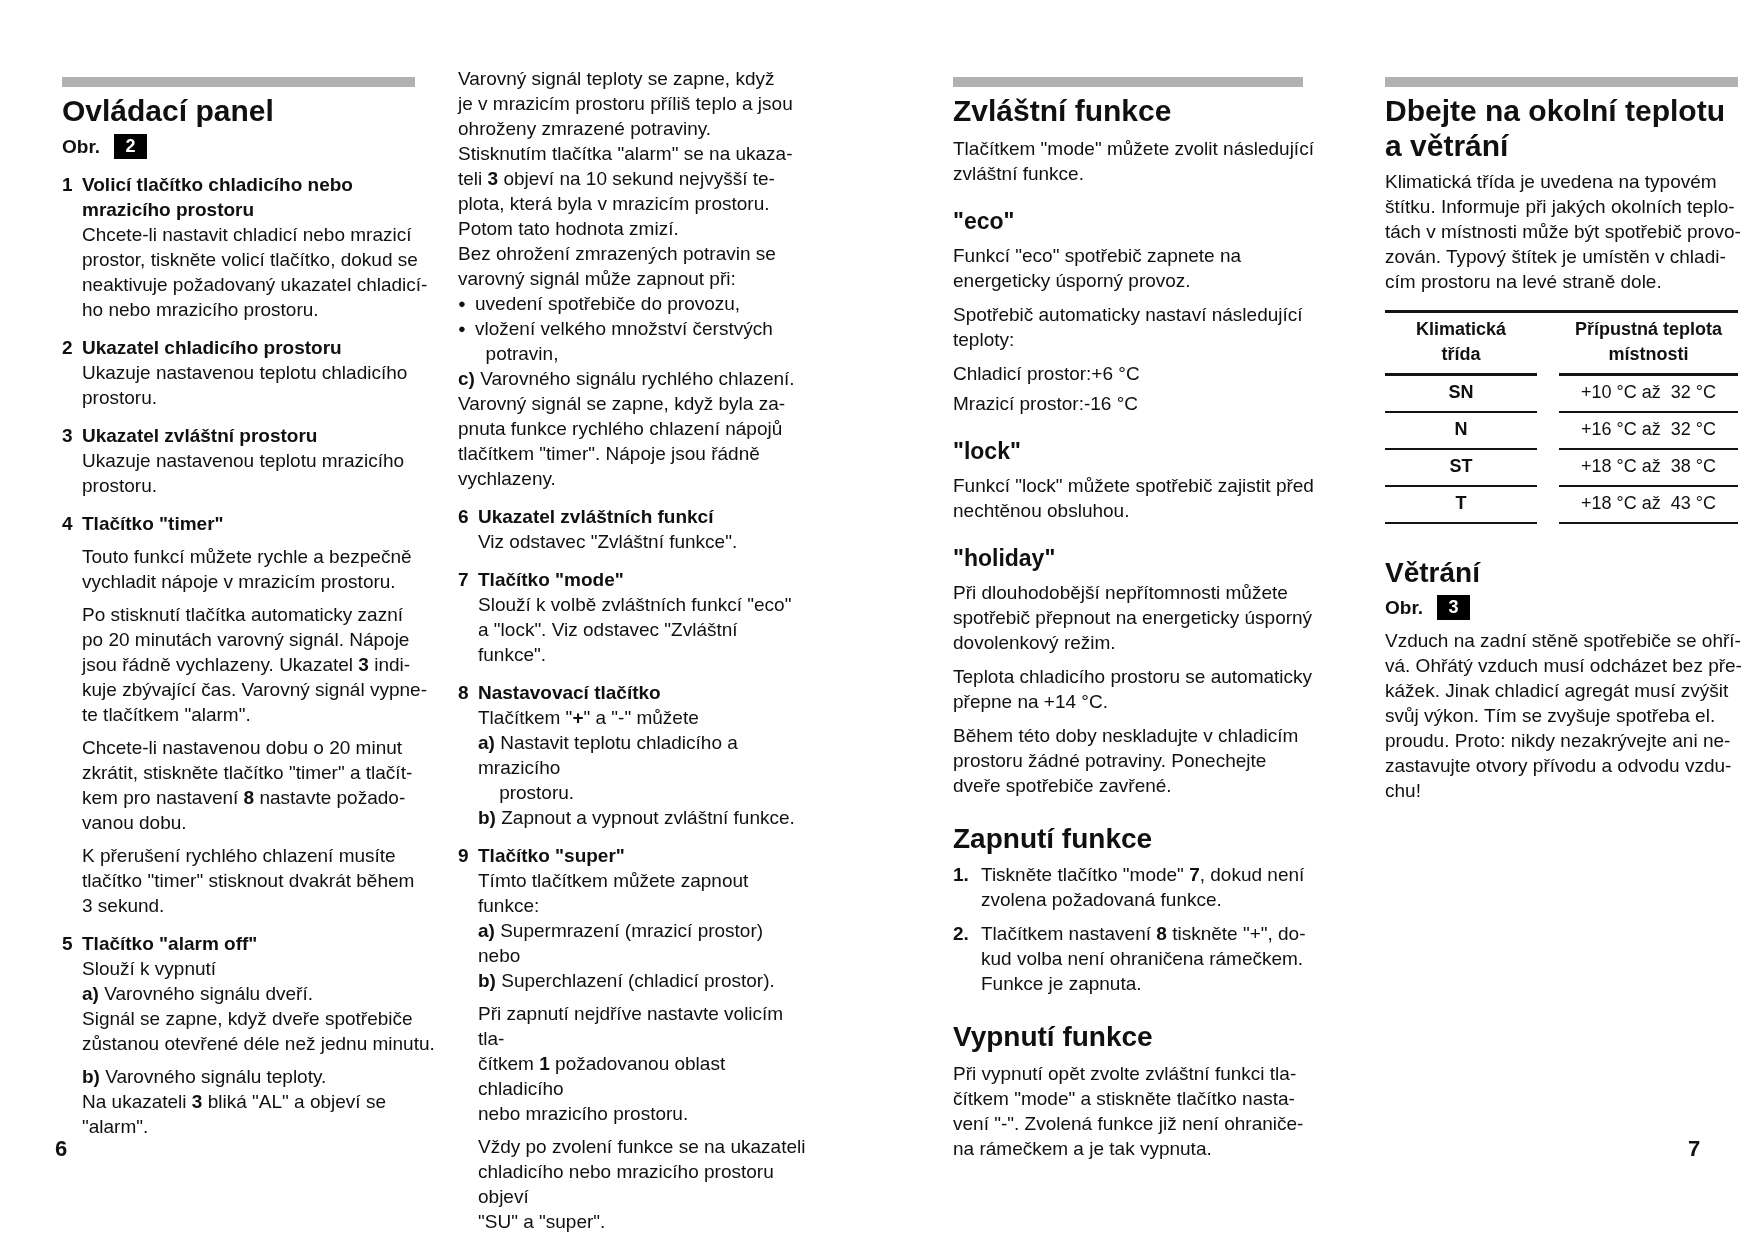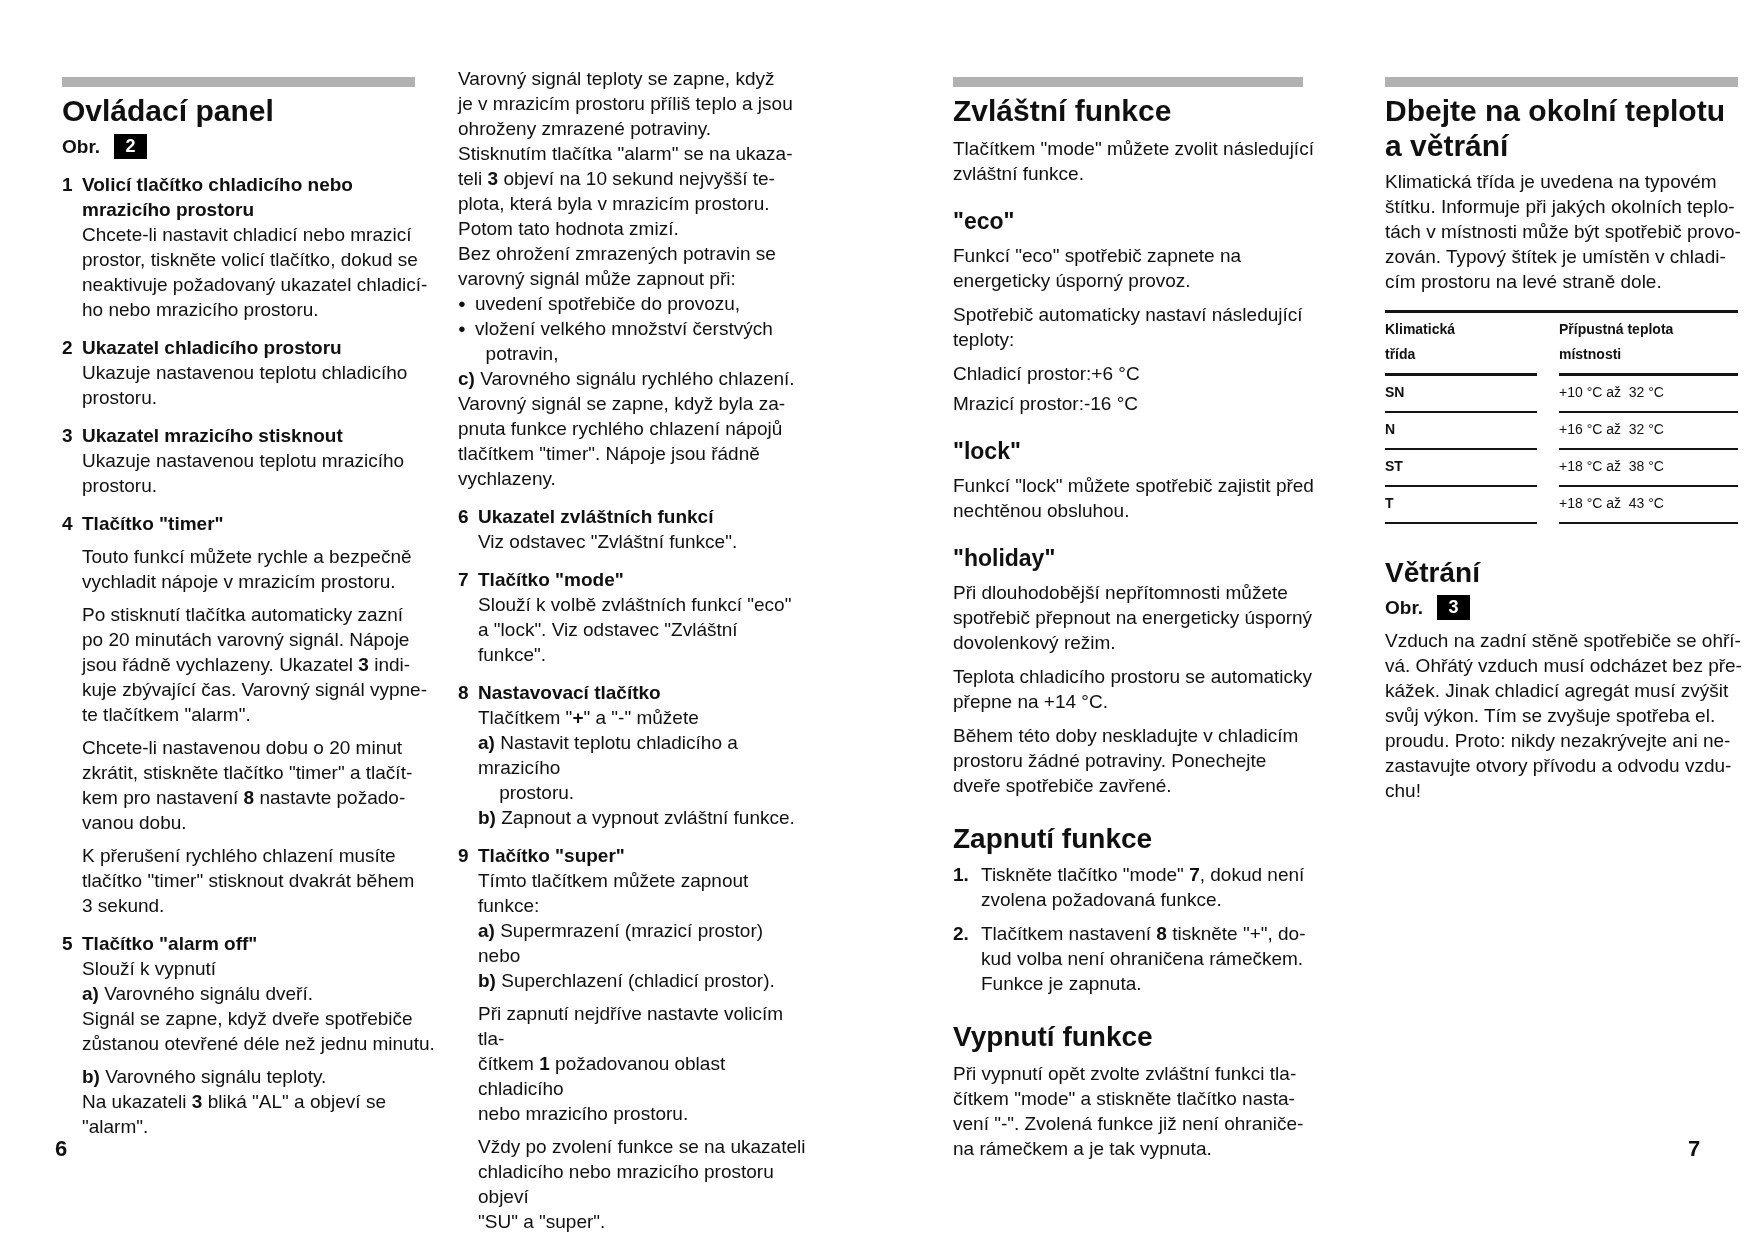--- a/index.html
+++ b/index.html
@@ -38,21 +38,21 @@
   .gap-top{margin-top:8px}
   .bullet{display:flex}
   .bdot{flex:none;width:17px;font-size:13px;line-height:25px}
   .step{display:flex;margin-top:9px}
   .snum{flex:none;width:28px;font-weight:bold;font-size:19px;line-height:25px}
   .temps{margin-top:9px}
   .temprow{display:flex;width:342px;margin-top:5px;
            font-size:19px;line-height:25px}
   .climate{border-collapse:collapse;border-top:3px solid #141414;margin-top:16px;
            table-layout:fixed;width:353px}
-  .climate th,.climate td{text-align:left;vertical-align:top;font-size:14px;line-height:25px;
+  .climate th,.climate td{text-align:center;vertical-align:top;font-size:18px;line-height:25px;
            padding:4px 0 6px}
   .climate th{font-weight:bold;border-bottom:3px solid #141414}
   .climate td{border-bottom:2px solid #141414;font-weight:bold}
   .climate td.range{font-weight:normal}
   .climate .spacer{border-bottom:none !important;padding:0}
   .pagenum{position:absolute;font-size:22px;font-weight:bold}
   .pn-l{left:55px;top:1136px}
   .pn-r{left:1688px;top:1136px}
 </style>
 </head>
@@ -85,21 +85,21 @@
       <div class="ibody">
         <div class="ititle" data-bind-rich="left.controls.items.1.title">Ukazatel chladicího prostoru</div>
         <div class="p ipara" data-bind-rich="left.controls.items.1.paras.0">Ukazuje nastavenou teplotu chladicího
 prostoru.</div>
       </div>
     </div>
 
     <div class="item">
       <span class="inum" data-bind="left.controls.items.2.num">3</span>
       <div class="ibody">
-        <div class="ititle" data-bind-rich="left.controls.items.2.title">Ukazatel mrazicího stisknout</div>
+        <div class="ititle" data-bind-rich="left.controls.items.2.title">Ukazatel zvláštní prostoru</div>
         <div class="p ipara" data-bind-rich="left.controls.items.2.paras.0">Ukazuje nastavenou teplotu mrazicího
 prostoru.</div>
       </div>
     </div>
 
     <div class="item">
       <span class="inum" data-bind="left.controls.items.3.num">4</span>
       <div class="ibody">
         <div class="ititle" data-bind-rich="left.controls.items.3.title">Tlačítko "timer"</div>
         <div class="p ipara gap-top" data-bind-rich="left.controls.items.3.paras.0">Touto funkcí můžete rychle a bezpečně

